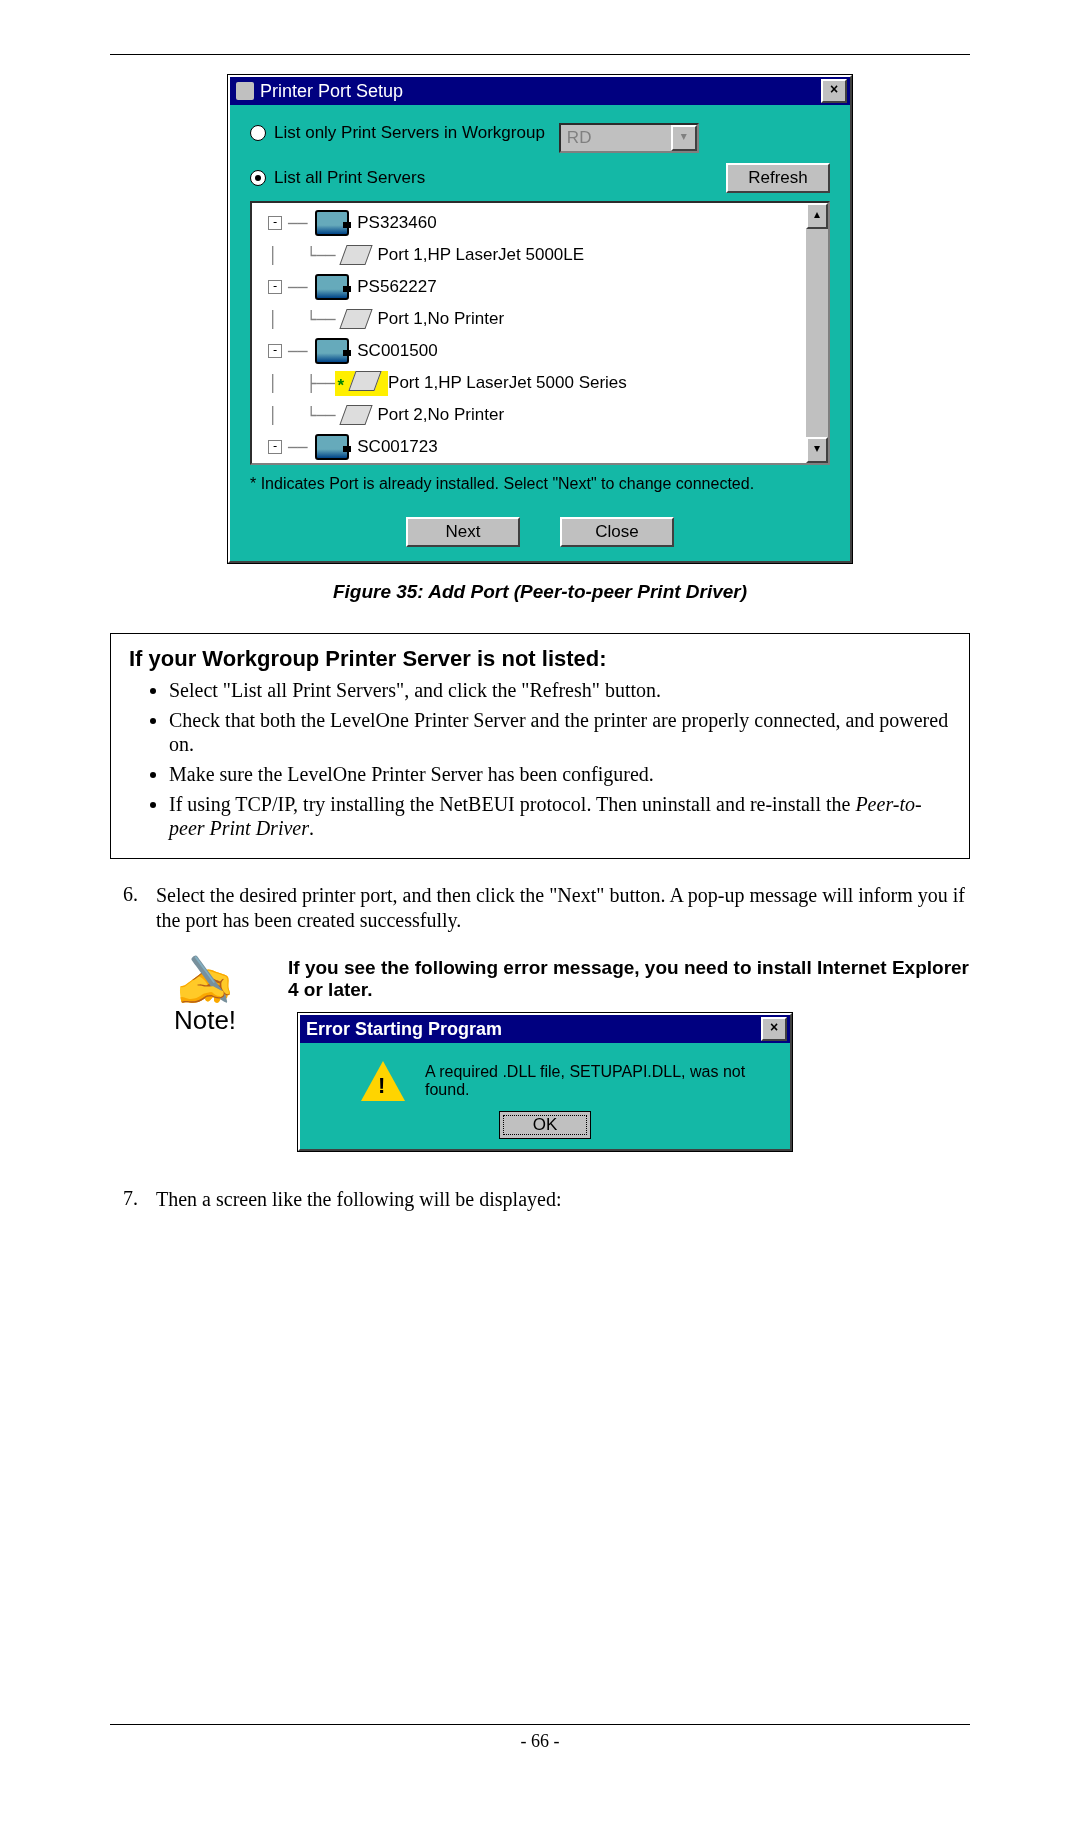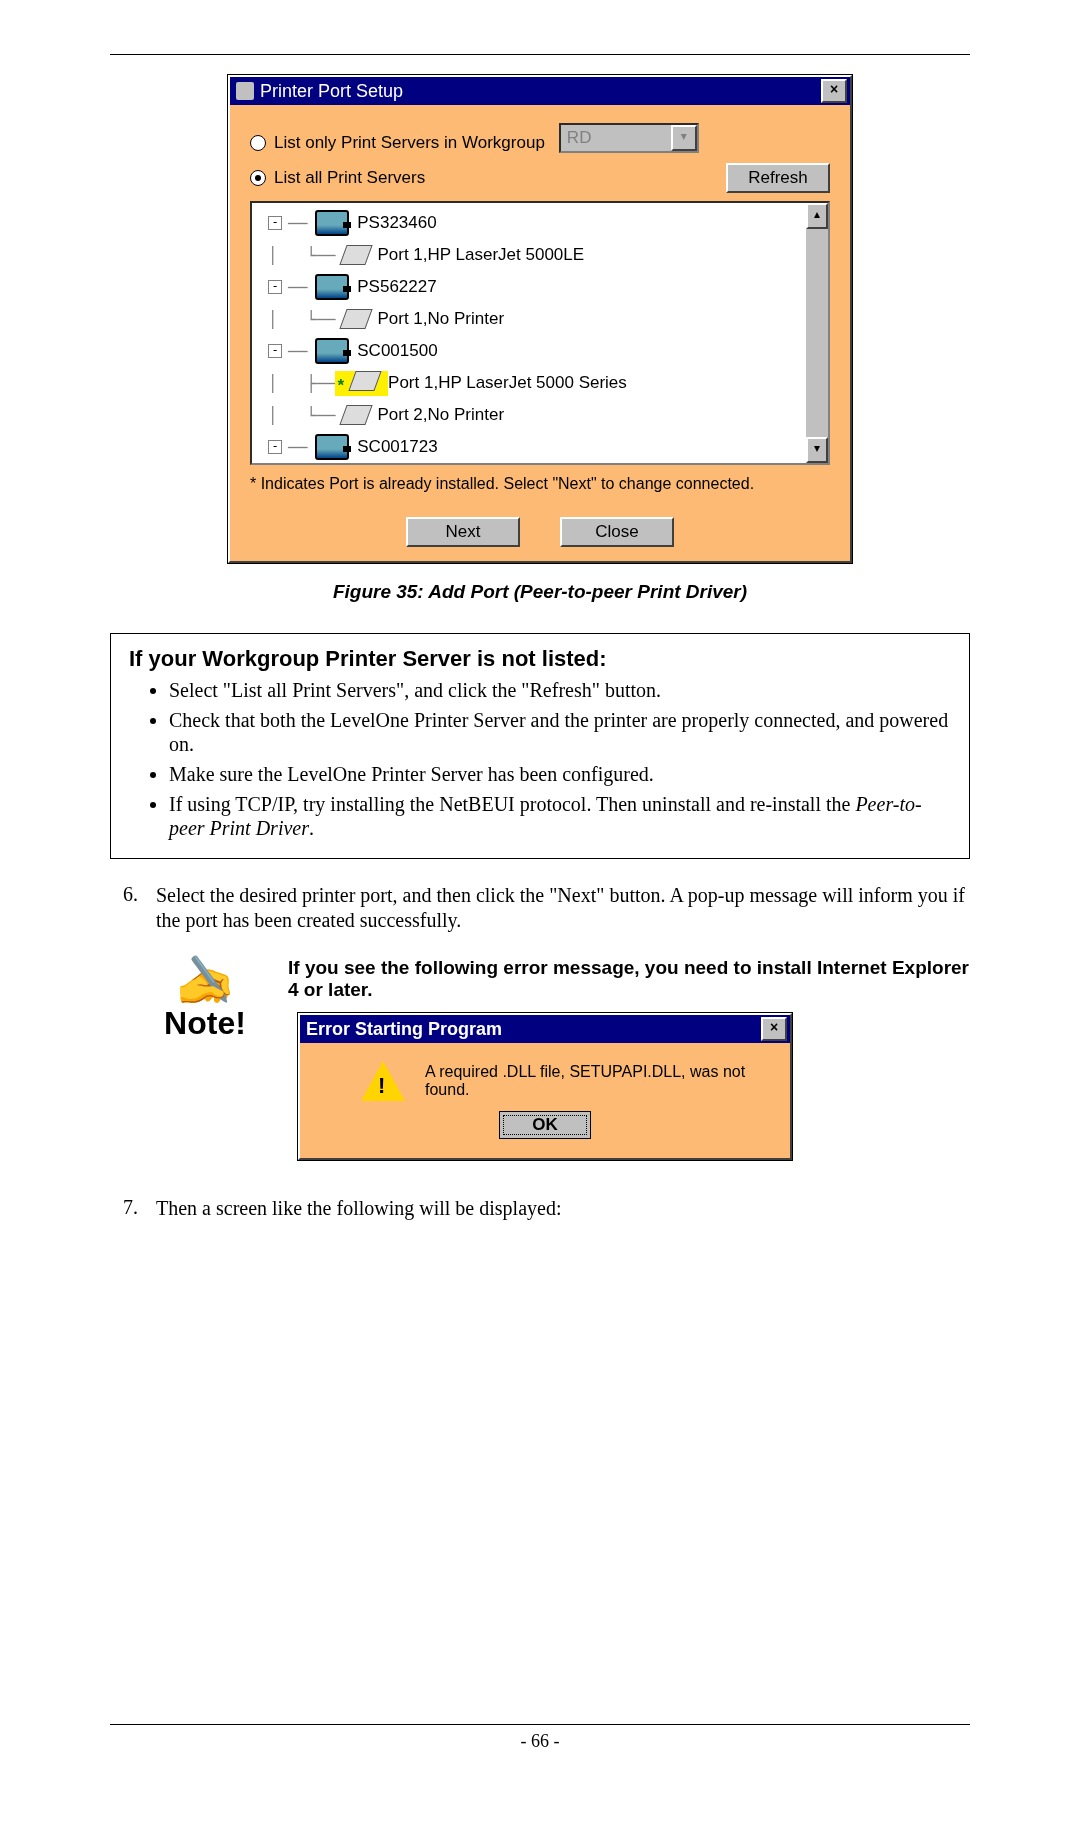--- a/index.html
+++ b/index.html
@@ -1,21 +1,21 @@
 <!DOCTYPE html>
 <html><head>
 <meta charset="utf-8">
 <style>
   html,body{margin:0;padding:0;background:#fff;}
   body{width:1080px;height:1822px;position:relative;font-family:"Times New Roman",serif;font-size:20px;color:#000;}
   .page{position:absolute;left:110px;top:50px;width:860px;}
   .hdr{font-family:Verdana,Geneva,sans-serif;font-size:16px;letter-spacing:.5px;color:#222;}
   .hrtop{border:none;border-top:1px solid #000;margin-top:4px;}
   
-  .win{background:#fdba74;border:2px solid;border-color:#fff #404040 #404040 #fff;box-shadow:0 0 0 1px #000;position:relative;display:flex;flex-direction:column;}
+  .win{background:#14b8a6;border:2px solid;border-color:#fff #404040 #404040 #fff;box-shadow:0 0 0 1px #000;position:relative;display:flex;flex-direction:column;}
   .titlebar{background:#000080;color:#fff;font-family:"MS Sans Serif","Microsoft Sans Serif",Arial,sans-serif;font-size:18px;display:flex;align-items:center;height:28px;padding:0 3px 0 6px;}
   .titlebar .ticon{display:inline-block;width:18px;height:18px;background:#c0c0c0;border-radius:2px;margin-right:6px;}
   .closex{width:22px;height:20px;margin-left:auto;background:#c0c0c0;border:2px solid;border-color:#fff #404040 #404040 #fff;font-family:Arial,sans-serif;font-weight:bold;font-size:14px;text-align:center;line-height:16px;color:#000;}
   .client{font-family:"MS Sans Serif","Microsoft Sans Serif",Arial,sans-serif;font-size:17px;padding:18px 20px 14px 20px;}
   .radio{display:inline-flex;align-items:center;gap:8px;}
   .bullet{width:14px;height:14px;border:1px solid #000;border-radius:50%;background:#fff;display:inline-flex;align-items:center;justify-content:center;}
   .bullet .dot{width:6px;height:6px;background:#000;border-radius:50%;}
   .combo{display:inline-flex;width:130px;height:26px;border:2px inset #808080;background:#c0c0c0;align-items:center;padding-left:6px;color:#808080;}
   .combo .cbtn{margin-left:auto;width:22px;height:22px;background:#c0c0c0;border:2px solid;border-color:#fff #404040 #404040 #fff;text-align:center;line-height:18px;font-size:12px;}
   .btn{display:inline-block;background:#c0c0c0;border:2px solid;border-color:#fff #404040 #404040 #fff;font-family:"MS Sans Serif",Arial,sans-serif;font-size:17px;text-align:center;padding:3px 0;cursor:pointer;}
@@ -39,46 +39,46 @@
   .ibtitle{font-family:Arial,Helvetica,sans-serif;font-weight:bold;font-size:22px;}
   ul.iblist{margin:4px 0 4px 40px;padding:0;}
   ul.iblist li{margin:6px 0;line-height:1.2;}
   
   .step{display:flex;gap:18px;margin:24px 0;}
   .step .num{width:28px;text-align:right;}
   .stepbody{flex:1;line-height:1.25;}
   
   .noterow{display:flex;gap:28px;align-items:flex-start;margin-top:6px;}
   .noteicon{width:110px;text-align:center;font-family:Arial,Helvetica,sans-serif;}
-  .noteicon .nt{font-weight:bold;font-size:32px;}
+  .noteicon .nt{font-weight:normal;font-size:26px;}
   .hand{font-size:48px;line-height:1;transform:scaleX(-1);}
   .notetext{font-family:Arial,Helvetica,sans-serif;font-weight:bold;font-size:19px;margin-bottom:12px;}
   .errwin{width:490px;}
   .errbody{display:flex;align-items:center;gap:20px;padding:18px 16px 10px;font-family:"MS Sans Serif",Arial,sans-serif;font-size:16px;margin-left:45px;}
   .tri{width:0;height:0;border-left:22px solid transparent;border-right:22px solid transparent;border-bottom:40px solid #ffd400;position:relative;}
   .tri::after{content:"!";position:absolute;left:-5px;top:12px;font-weight:bold;font-size:22px;color:#000;}
-  .okwrap{text-align:center;padding-bottom:19px;font-weight:bold;}
+  .okwrap{text-align:center;padding-bottom:10px;}
   .okbtn{border:1px solid #000;outline:1px dotted #000;outline-offset:-5px;}
   .pgfoot{position:absolute;bottom:70px;left:110px;width:860px;text-align:center;font-size:18px;}
   .hrbot{border:none;border-top:1px solid #000;margin-bottom:6px;}
 </style>
 </head>
 <body>
 
 <div class="page">
   <hr class="hrtop">
 
   <div class="win" style="width:620px;margin:20px auto 0;">
     <div class="titlebar">
       <span class="ticon"></span>
       <span>Printer Port Setup</span>
       <span class="closex">×</span>
     </div>
     <div class="client">
-      <div style="display:flex;align-items:flex-end;gap:14px;">
+      <div style="display:flex;align-items:flex-start;gap:14px;">
         <label class="radio">
           <span class="bullet"></span>
           <span>List only Print Servers in Workgroup</span>
         </label>
         <span class="combo">
           <span>RD</span>
           <span class="cbtn">▾</span>
         </span>
       </div>
       <div style="display:flex;align-items:center;margin-top:10px;">

